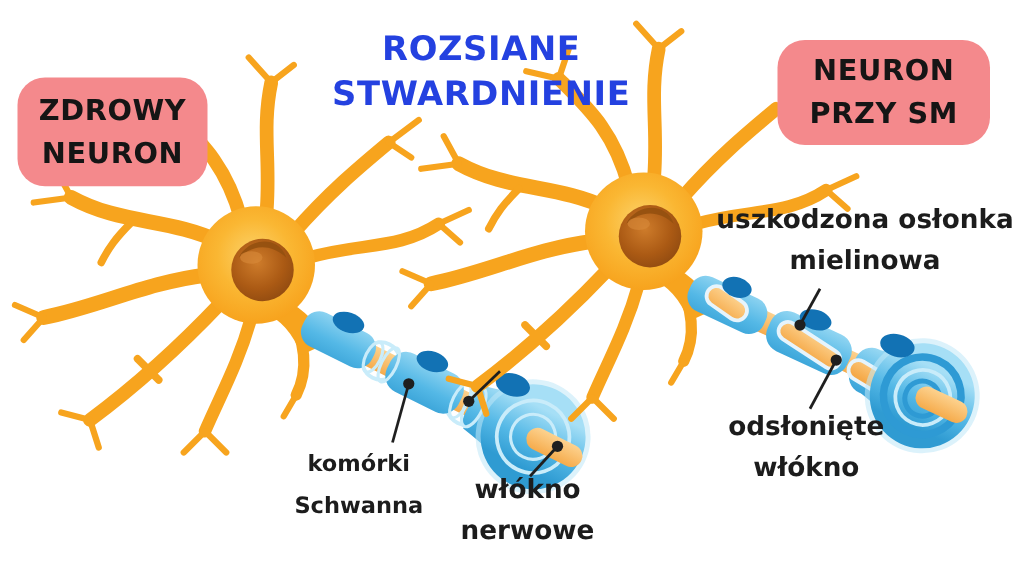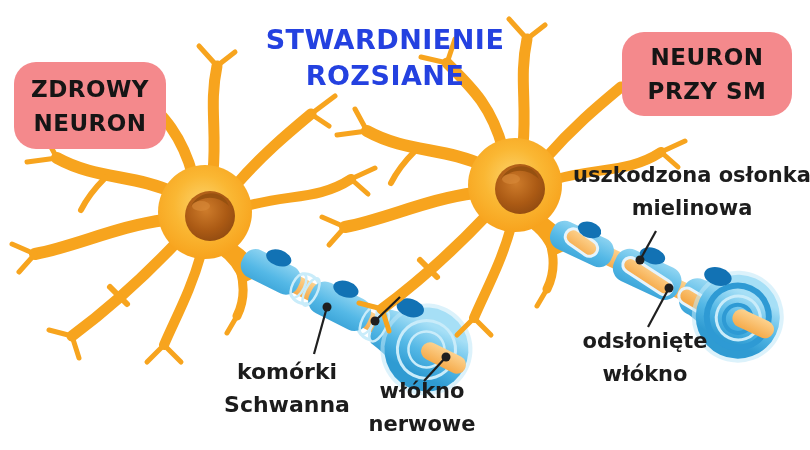--- a/index.html
+++ b/index.html
@@ -24,21 +24,21 @@
     letter-spacing:0.5px;
   }
   .badge-healthy{left:14px;top:62px;width:152px;height:87px;}
   .badge-ms{left:622px;top:32px;width:170px;height:84px;}
 
   .diagram-label{
     position:absolute;text-align:center;font-weight:bold;
     color:var(--ink,#1C1C1C);font-size:21px;line-height:33px;
   }
   .lbl-ranvier{left:348px;top:257px;width:200px;}
-  .lbl-schwann{left:187px;top:355px;width:200px;font-size:22px;}
+  .lbl-schwann{left:187px;top:355px;width:200px;font-size:18px;}
   .lbl-fiber{left:322px;top:375px;width:200px;}
   .lbl-damaged{left:572px;top:159px;width:240px;}
   .lbl-exposed{left:545px;top:325px;width:200px;}
 </style>
 </head>
 <body>
 
 <svg id="art" width="810" height="450" viewBox="0 0 810 450">
   <defs>
     <radialGradient id="gSoma" cx="48%" cy="42%" r="62%">
@@ -174,22 +174,22 @@
     <circle cx="446" cy="357" r="4.5" stroke="none"></circle>
     <line x1="656" y1="231" x2="640" y2="260"></line>
     <circle cx="640" cy="260" r="4.5" stroke="none"></circle>
     <line x1="648" y1="327" x2="669" y2="288"></line>
     <circle cx="669" cy="288" r="4.5" stroke="none"></circle>
   </g>
 </svg>
 
 <div class="txt-layer">
   <div class="page-title">
+    <div>ROZSIANE</div>
     <div>STWARDNIENIE</div>
-    <div>ROZSIANE</div>
   </div>
 
   <div class="badge badge-healthy">
     <div>ZDROWY</div>
     <div>NEURON</div>
   </div>
 
   <div class="badge badge-ms">
     <div>NEURON</div>
     <div>PRZY SM</div>

